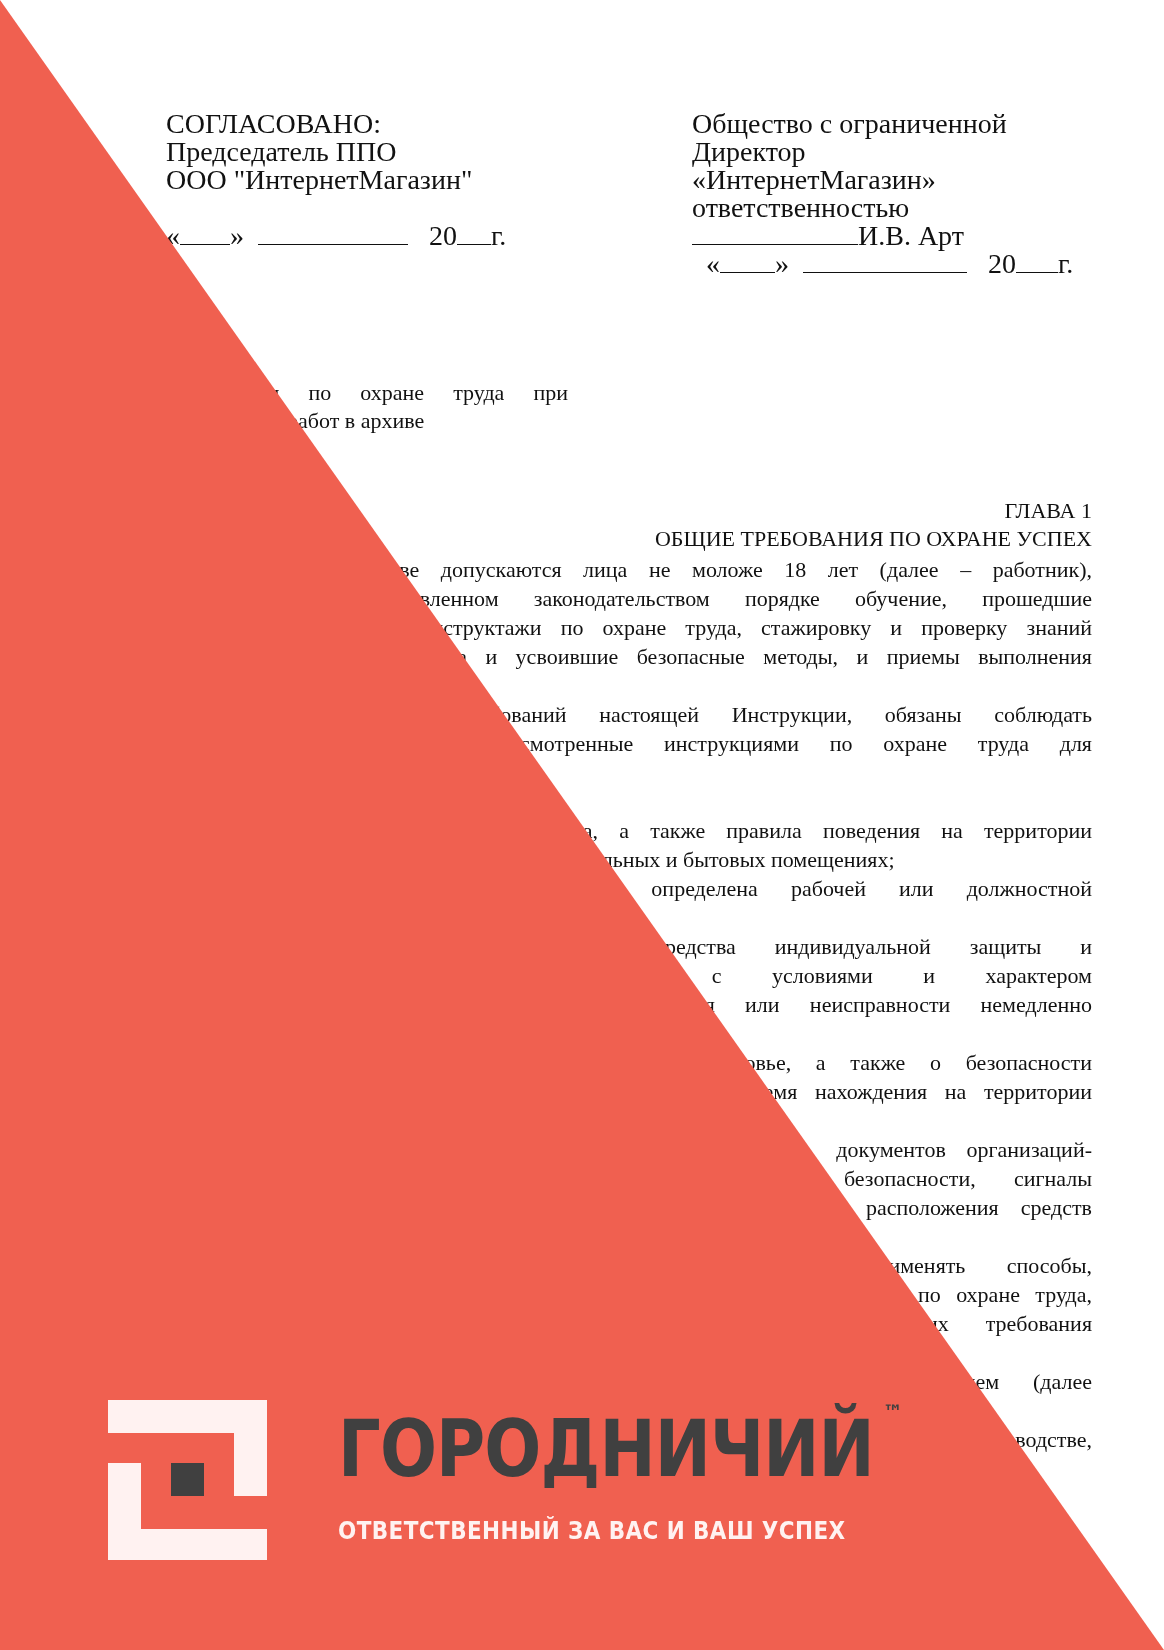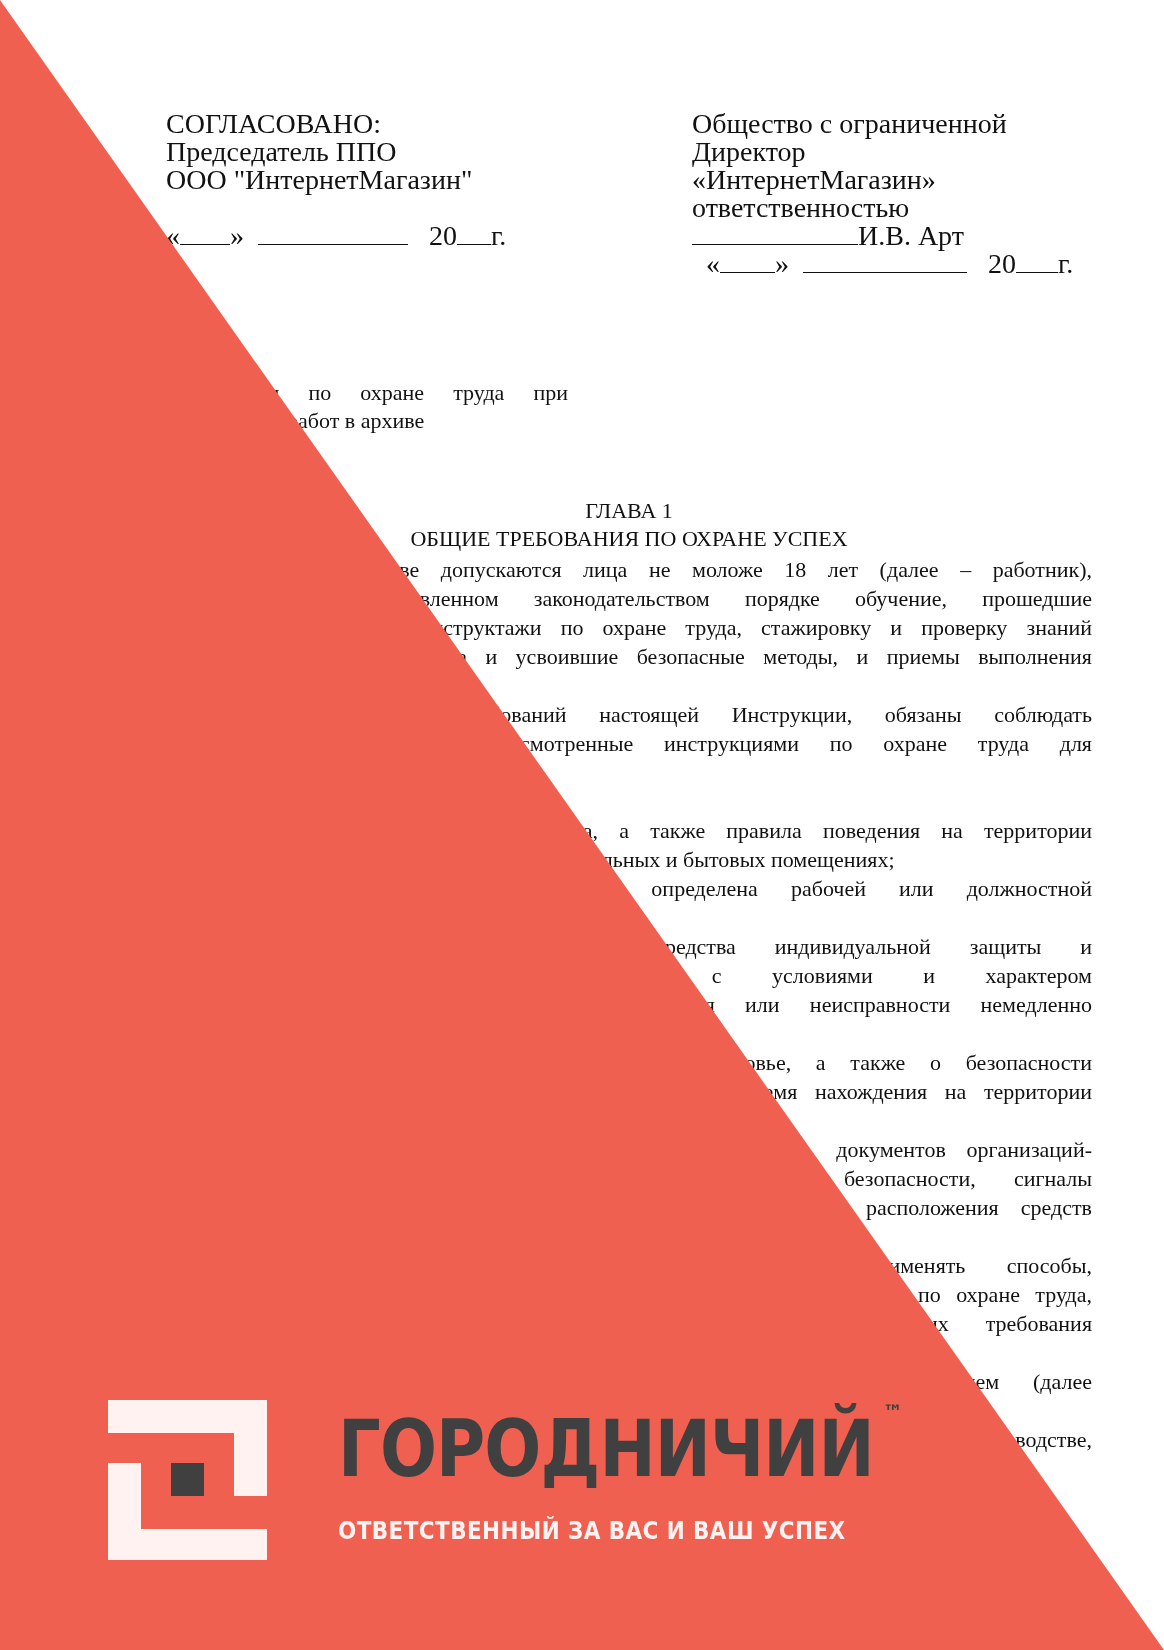--- a/index.html
+++ b/index.html
@@ -10,21 +10,21 @@
       color: #111111;
     }
     .page { position: absolute; inset: 0; }
     .doc { position: absolute; font-size: 28px; line-height: 28px; }
     .block-left { left: 166px; top: 110px; width: 440px; }
     .block-right { left: 692px; top: 110px; width: 400px; }
     .line { white-space: pre; }
     .sig { display: inline-block; border-bottom: 1.5px solid #111; vertical-align: baseline; height: 20px; }
     .title { position: absolute; left: 166px; top: 379px; width: 402px; font-size: 22px; line-height: 28px; text-align: justify; text-align-last: justify; }
     .title2 { position: absolute; left: 166px; top: 407px; font-size: 22px; line-height: 28px; }
-    .chapter { position: absolute; left: 166px; width: 926px; text-align: center; font-size: 22px; line-height: 28px; }
+    .chapter { position: absolute; left: 166px; width: 926px; text-align: right; font-size: 22px; line-height: 28px; }
     .body-text { position: absolute; left: 166px; width: 926px; font-size: 22px; line-height: 29px; text-align: justify; }
     .p { text-align: justify; text-align-last: justify; height: 29px; white-space: nowrap; overflow: hidden; }
     .p.last { text-align-last: left; }
     .p.rt { text-align: right; text-align-last: right; }
     .triangle {
       position: absolute; left: 0; top: 0; width: 1164px; height: 1650px;
       background: #f06050;
       clip-path: polygon(0 0, 100% 100%, 0 100%);
     }
     .logo-mark { position: absolute; left: 108px; top: 1400px; width: 160px; height: 160px; }

